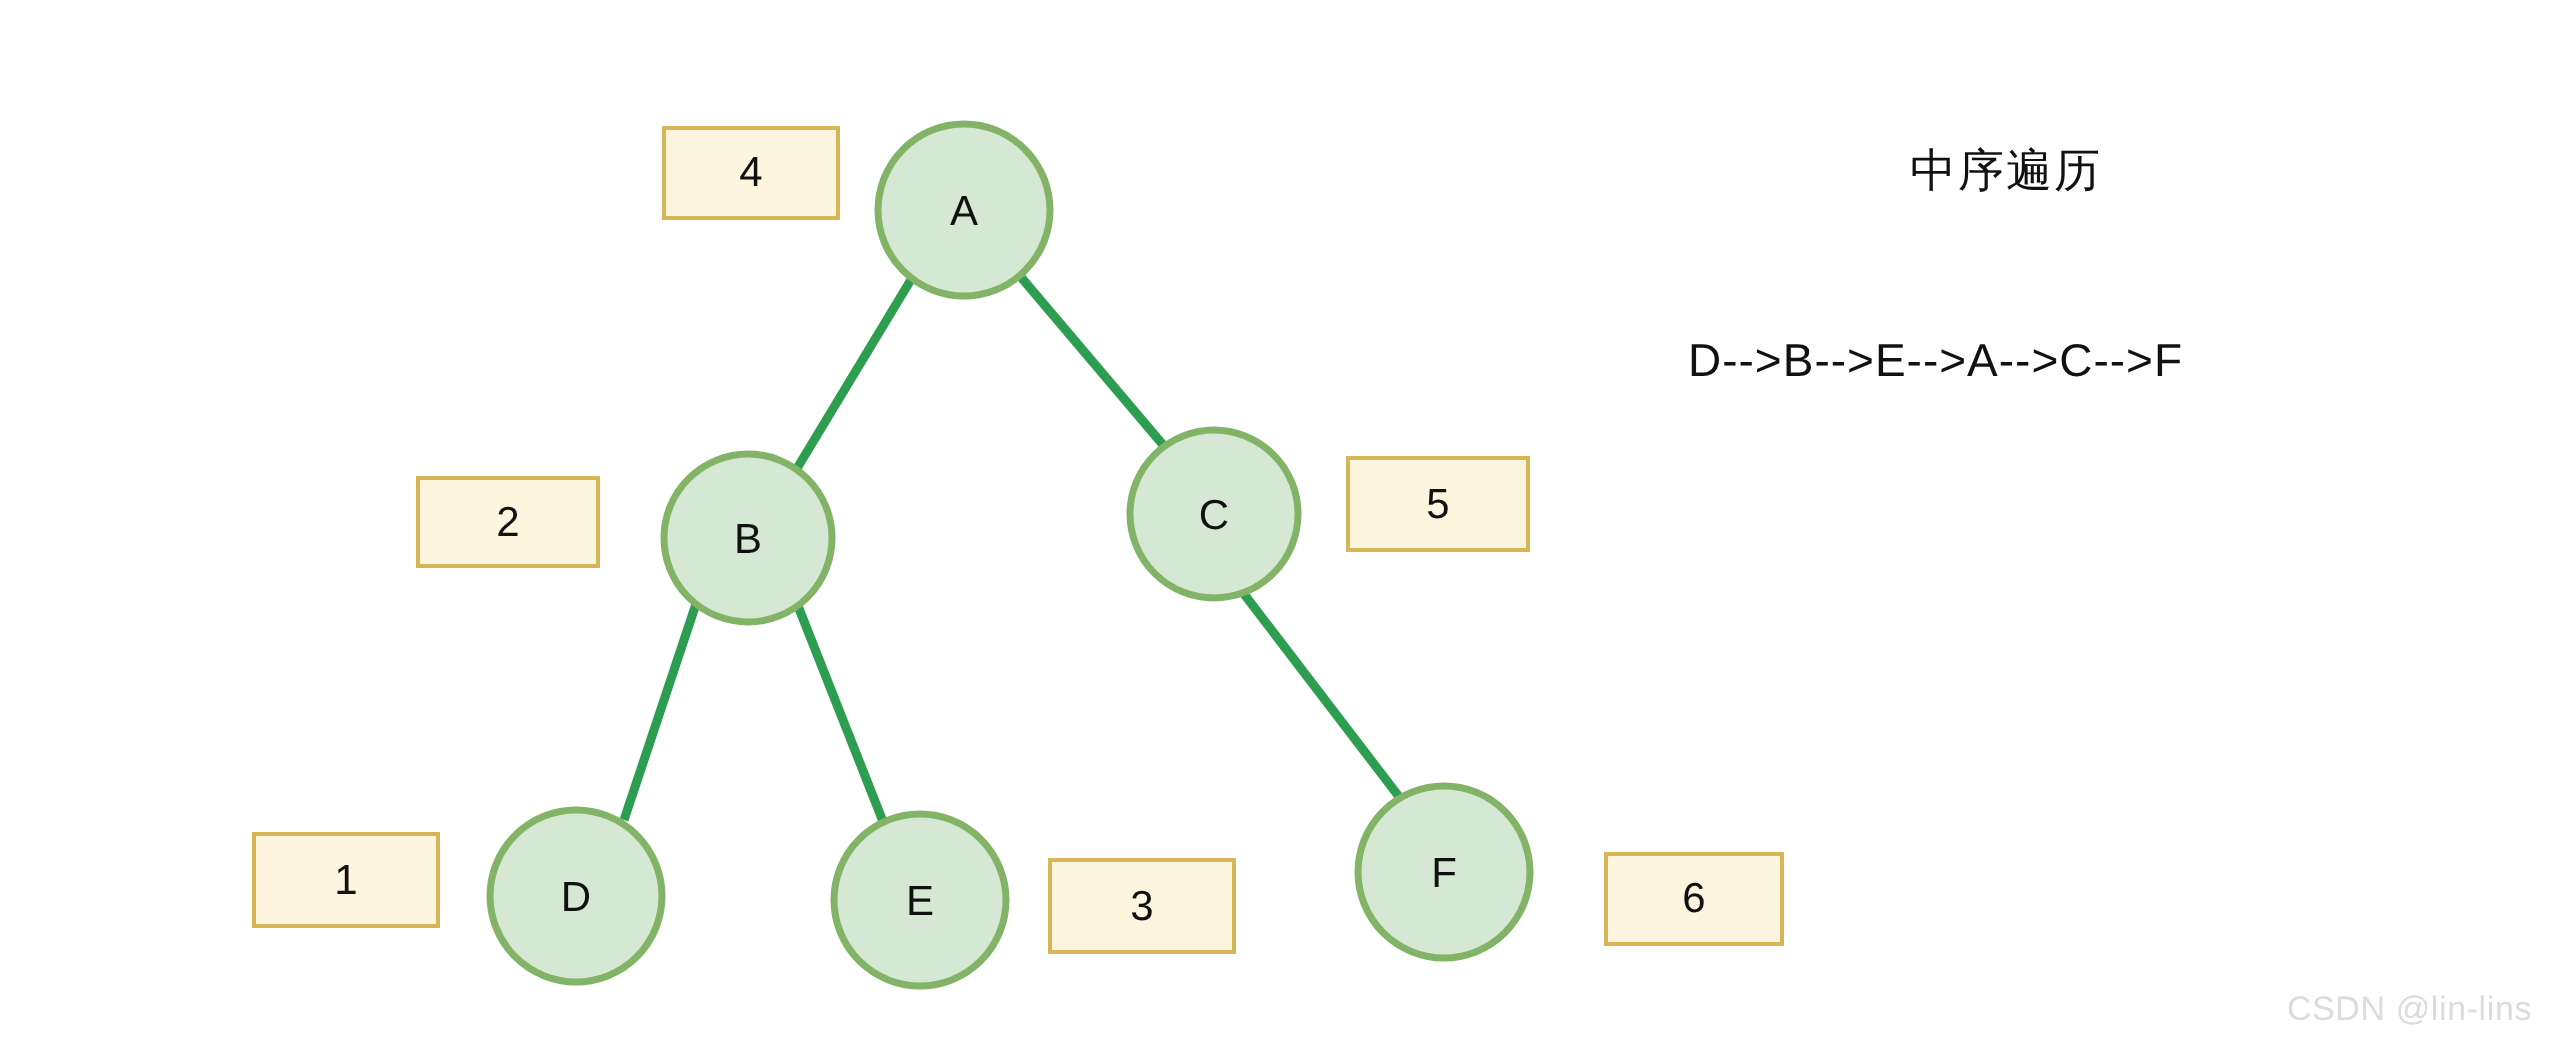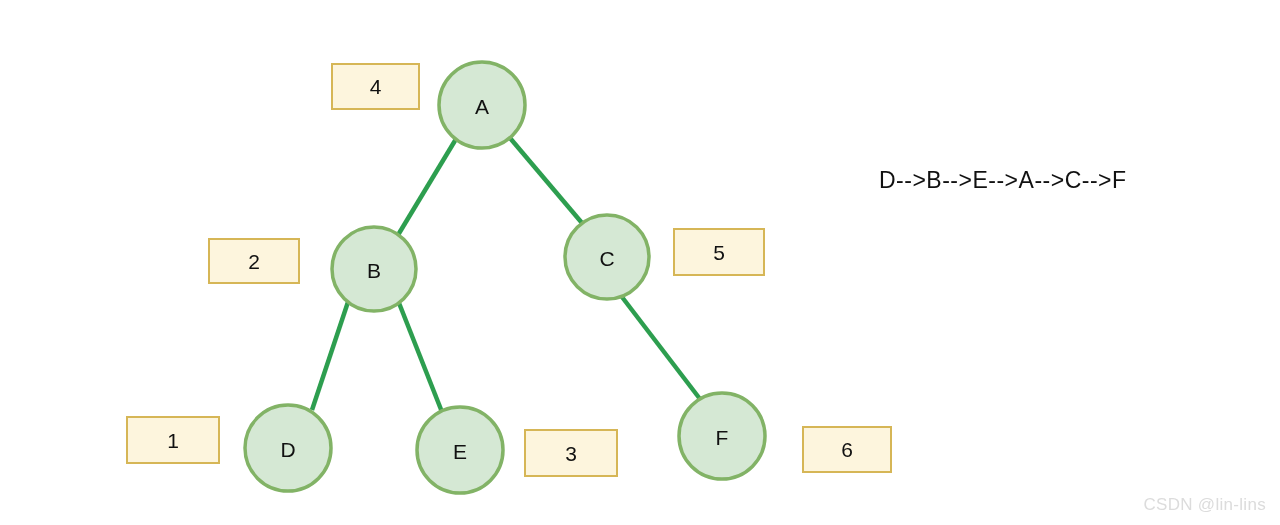--- a/index.html
+++ b/index.html
@@ -110,18 +110,19 @@
 
   <div id="order-boxes-layer">
       <div class="order-box" style="left: 126px; top: 416px; width: 94px; height: 48px;">1</div>
       <div class="order-box" style="left: 208px; top: 238px; width: 92px; height: 46px;">2</div>
       <div class="order-box" style="left: 524px; top: 429px; width: 94px; height: 48px;">3</div>
       <div class="order-box" style="left: 331px; top: 63px; width: 89px; height: 47px;">4</div>
       <div class="order-box" style="left: 673px; top: 228px; width: 92px; height: 48px;">5</div>
       <div class="order-box" style="left: 802px; top: 426px; width: 90px; height: 47px;">6</div>
     </div>
 
+  <div class="side-text" id="traversal-title" style="left: 955px; top: 70px;">中序遍历</div>
 
-  <div class="side-text" id="traversal-sequence" style="left: 879px; top: 167px;">D--&gt;B--&gt;E--&gt;A--&gt;C--&gt;F</div>
+  <div class="side-text" id="traversal-sequence" style="left: 844px; top: 167px;">D--&gt;B--&gt;E--&gt;A--&gt;C--&gt;F</div>
 
   <div id="watermark" style="color: rgb(220, 220, 220);">CSDN @lin-lins</div>
 
 </div>
 
 </body></html>

